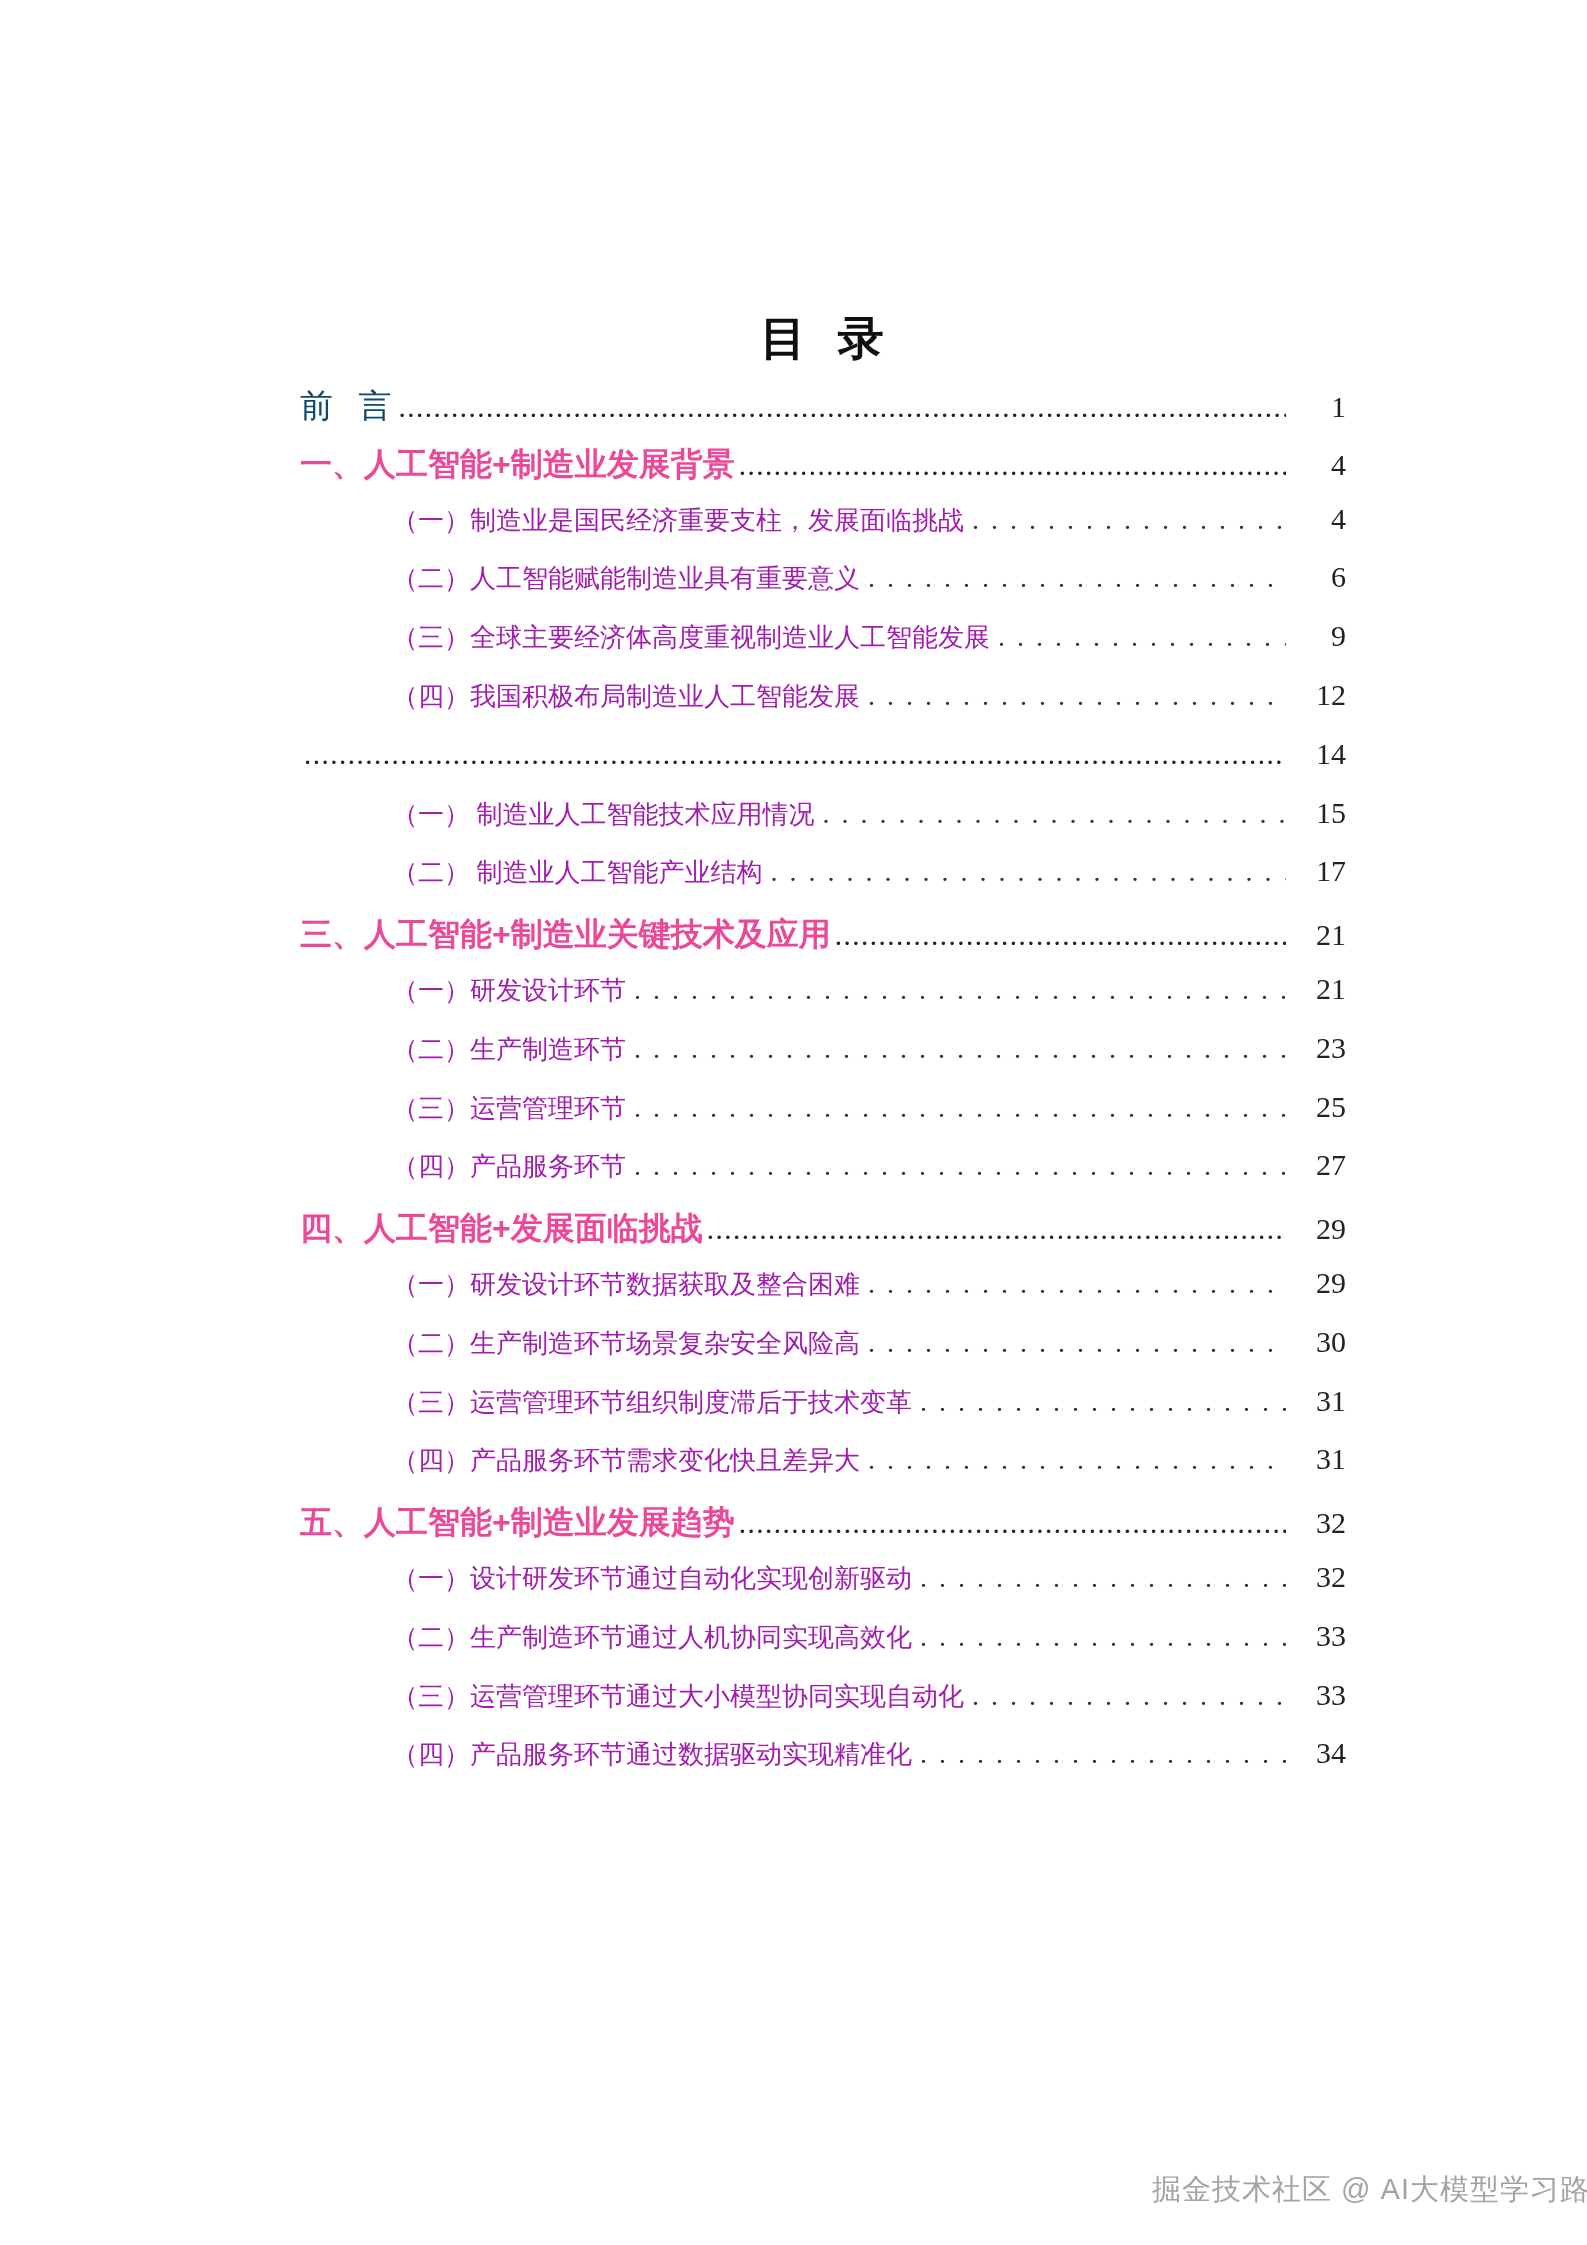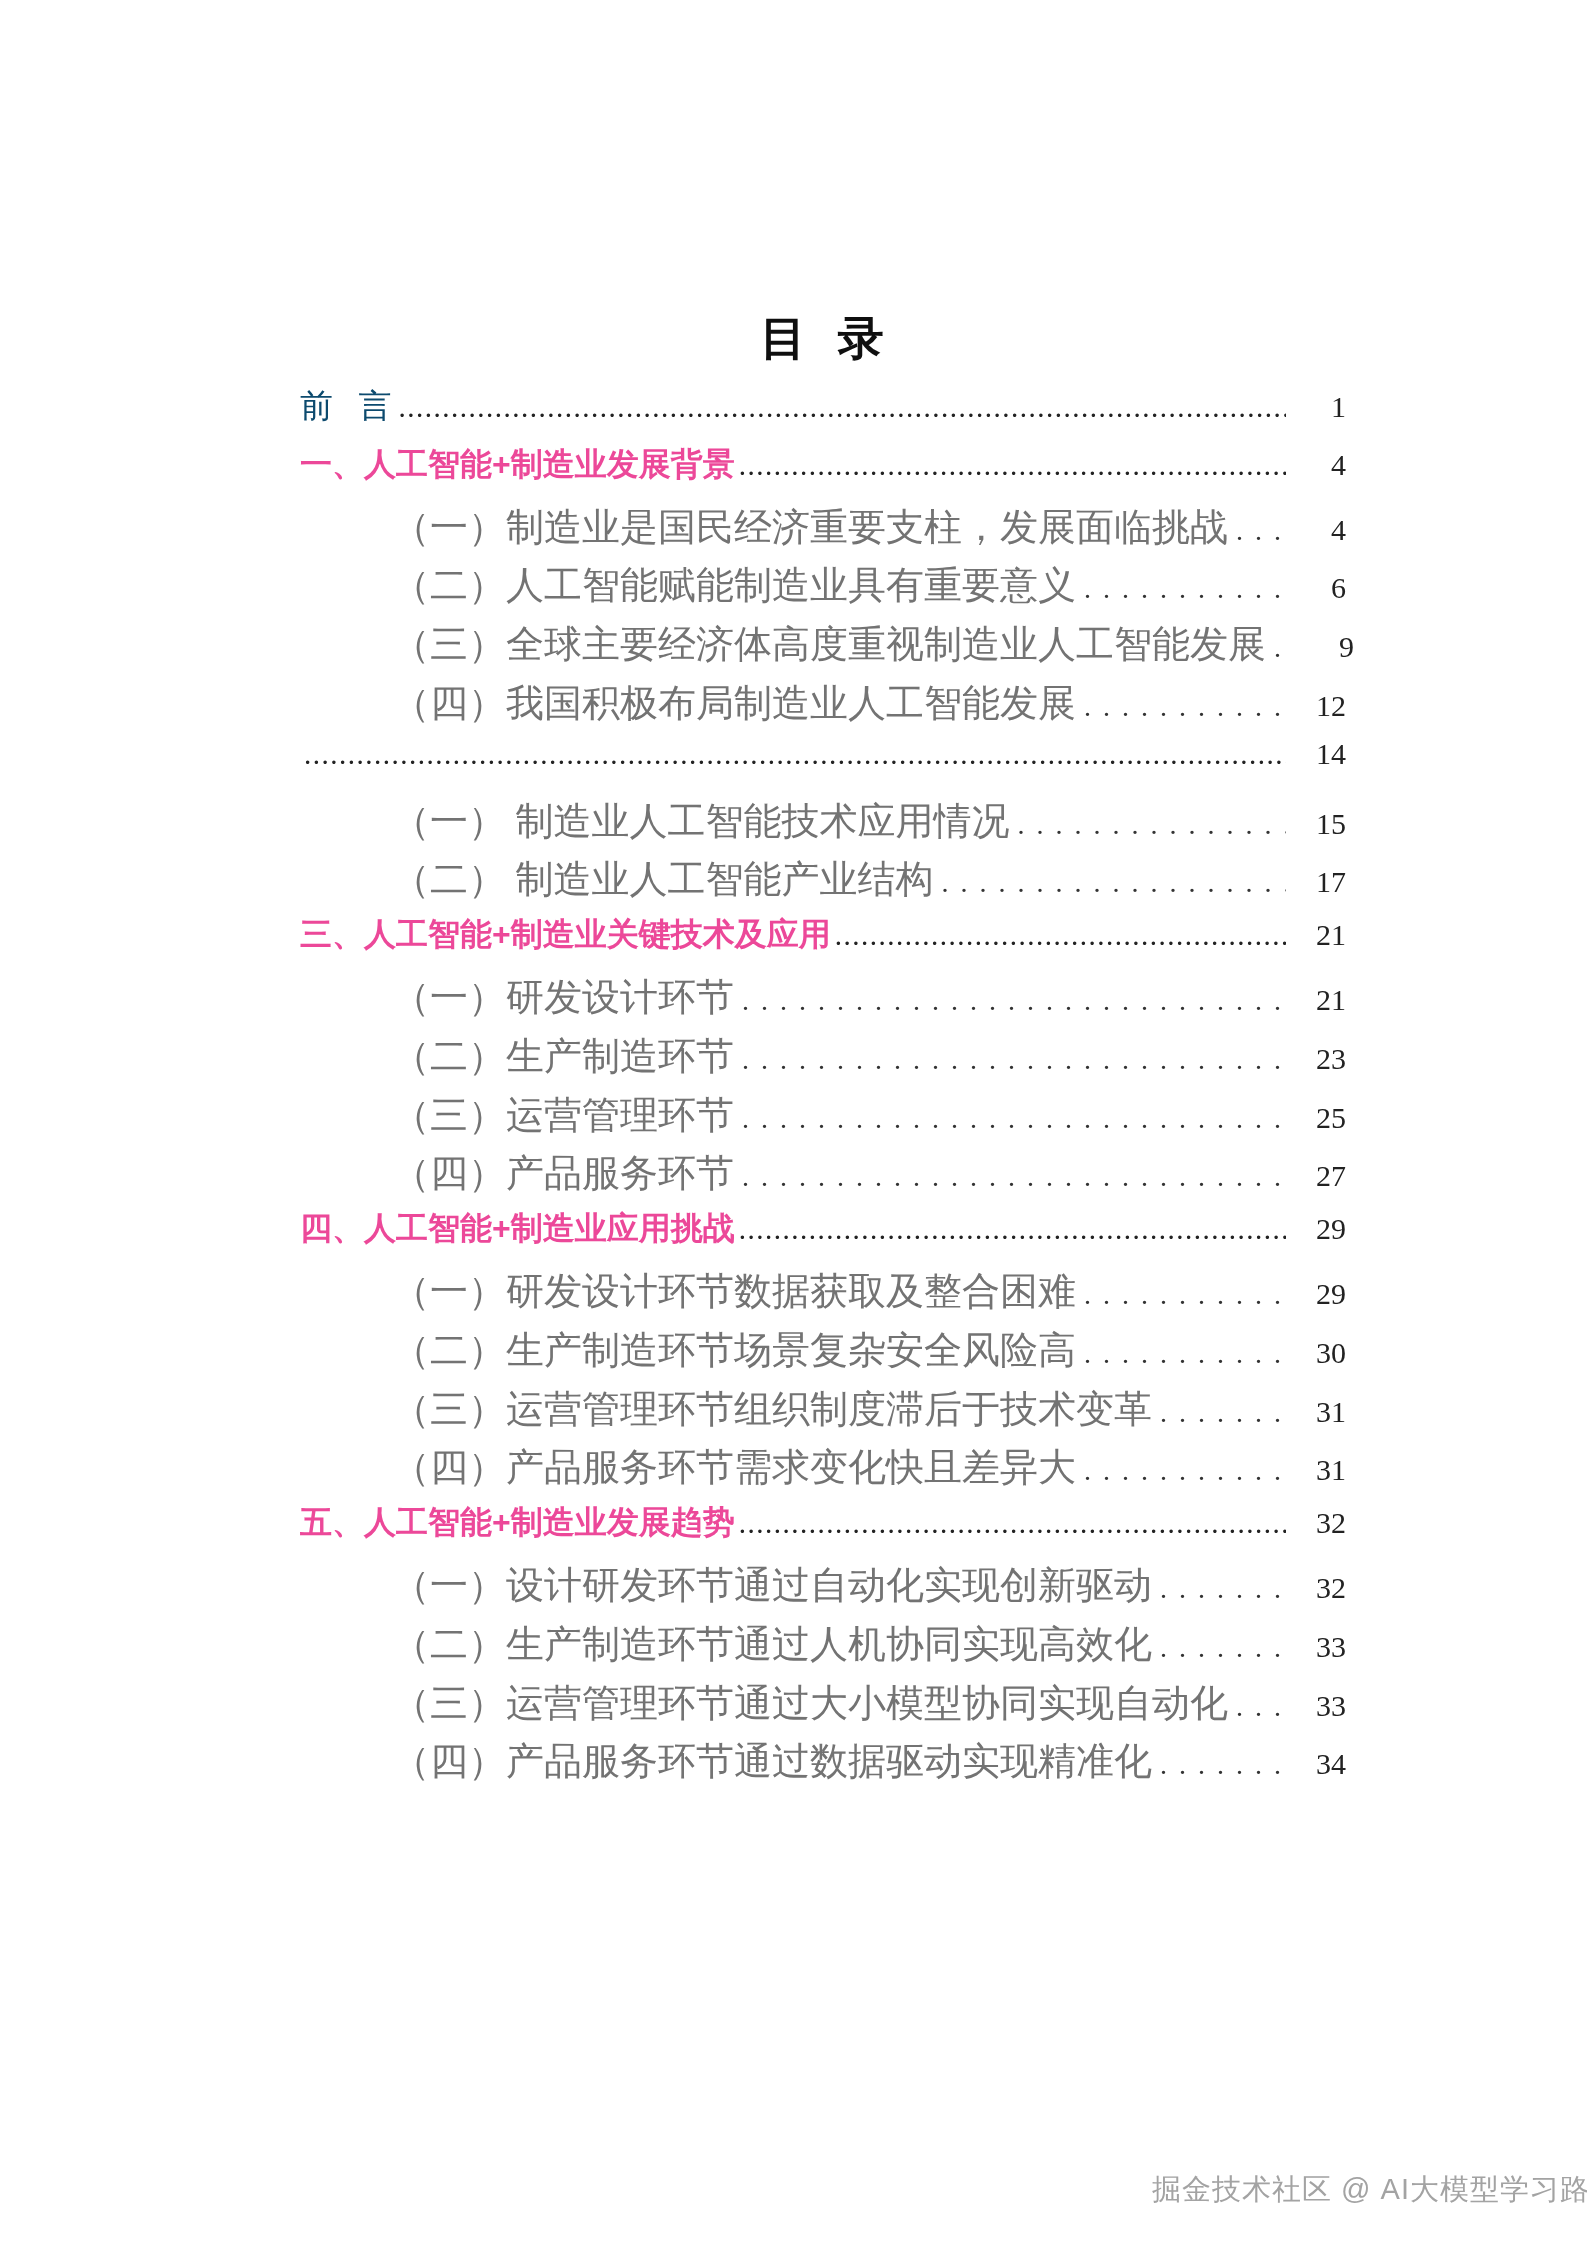--- a/index.html
+++ b/index.html
@@ -39,22 +39,22 @@
     color:#0c4a6e;
     letter-spacing:3px;
   }
   .toc-row.h1 .toc-label {
     font-family:"Liberation Sans", sans-serif;
     font-weight:bold;
     font-size:32px;
     color:#ec4899;
   }
   .toc-row.h2 .toc-label {
-    font-size:38px;
-    color:#737373;
+    font-size:26px;
+    color:#a21caf;
   }
   .toc-leader {
     flex:1 1 auto;
     overflow:hidden;
     white-space:nowrap;
     min-width:20px;
   }
   .toc-row.preface .toc-leader,
   .toc-row.h1 .toc-leader {
     font-size:29px;
@@ -158,21 +158,21 @@
         <span class="toc-label">（三）运营管理环节</span>
         <span class="toc-leader">............................................................................................................................................................................................................................</span>
         <span class="toc-page">25</span>
       </div>
       <div class="toc-row h2">
         <span class="toc-label">（四）产品服务环节</span>
         <span class="toc-leader">............................................................................................................................................................................................................................</span>
         <span class="toc-page">27</span>
       </div>
       <div class="toc-row h1">
-        <span class="toc-label">四、人工智能+制造业应用挑战</span>
+        <span class="toc-label">四、人工智能+发展面临挑战</span>
         <span class="toc-leader">............................................................................................................................................................................................................................</span>
         <span class="toc-page">29</span>
       </div>
       <div class="toc-row h2">
         <span class="toc-label">（一）研发设计环节数据获取及整合困难</span>
         <span class="toc-leader">............................................................................................................................................................................................................................</span>
         <span class="toc-page">29</span>
       </div>
       <div class="toc-row h2">
         <span class="toc-label">（二）生产制造环节场景复杂安全风险高</span>

